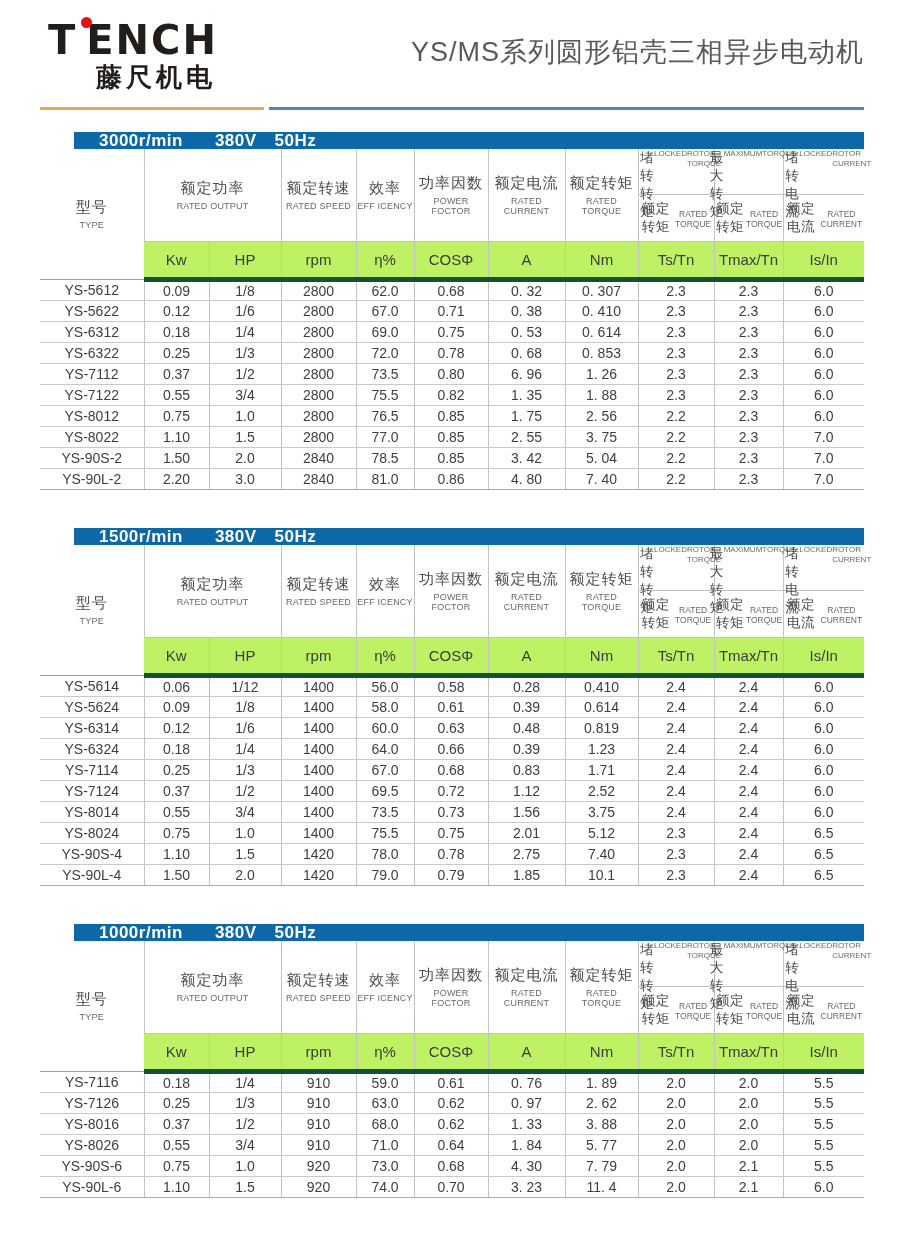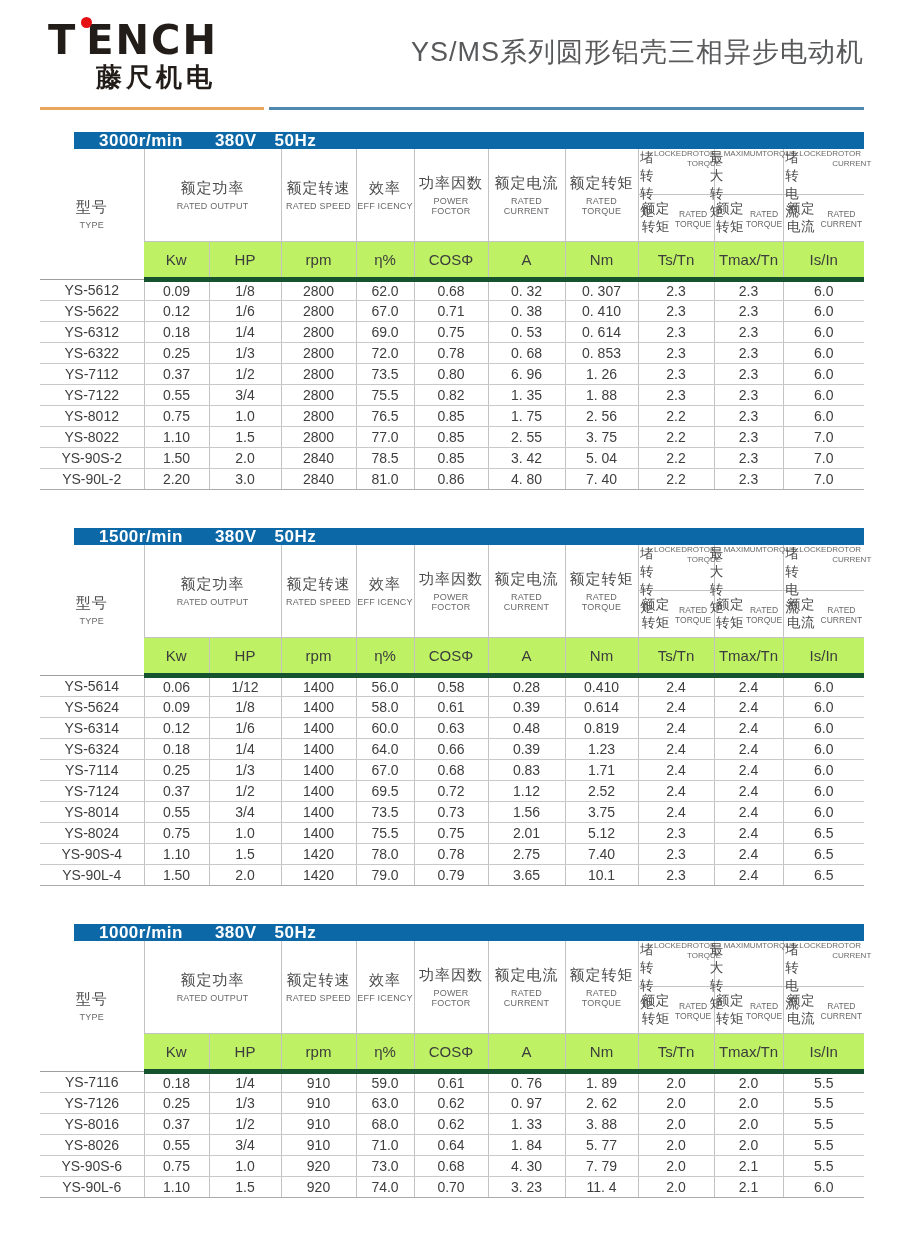--- a/index.html
+++ b/index.html
@@ -571,21 +571,21 @@
               <td>2.4</td>
               <td>6.5</td>
             </tr>
             <tr>
               <td>YS-90L-4</td>
               <td>1.50</td>
               <td>2.0</td>
               <td>1420</td>
               <td>79.0</td>
               <td>0.79</td>
-              <td>3.65</td>
+              <td>1.85</td>
               <td>10.1</td>
               <td>2.3</td>
               <td>2.4</td>
               <td>6.5</td>
             </tr>
           </tbody>
     </table>
   </section>
 
   <section class="spec-table">

